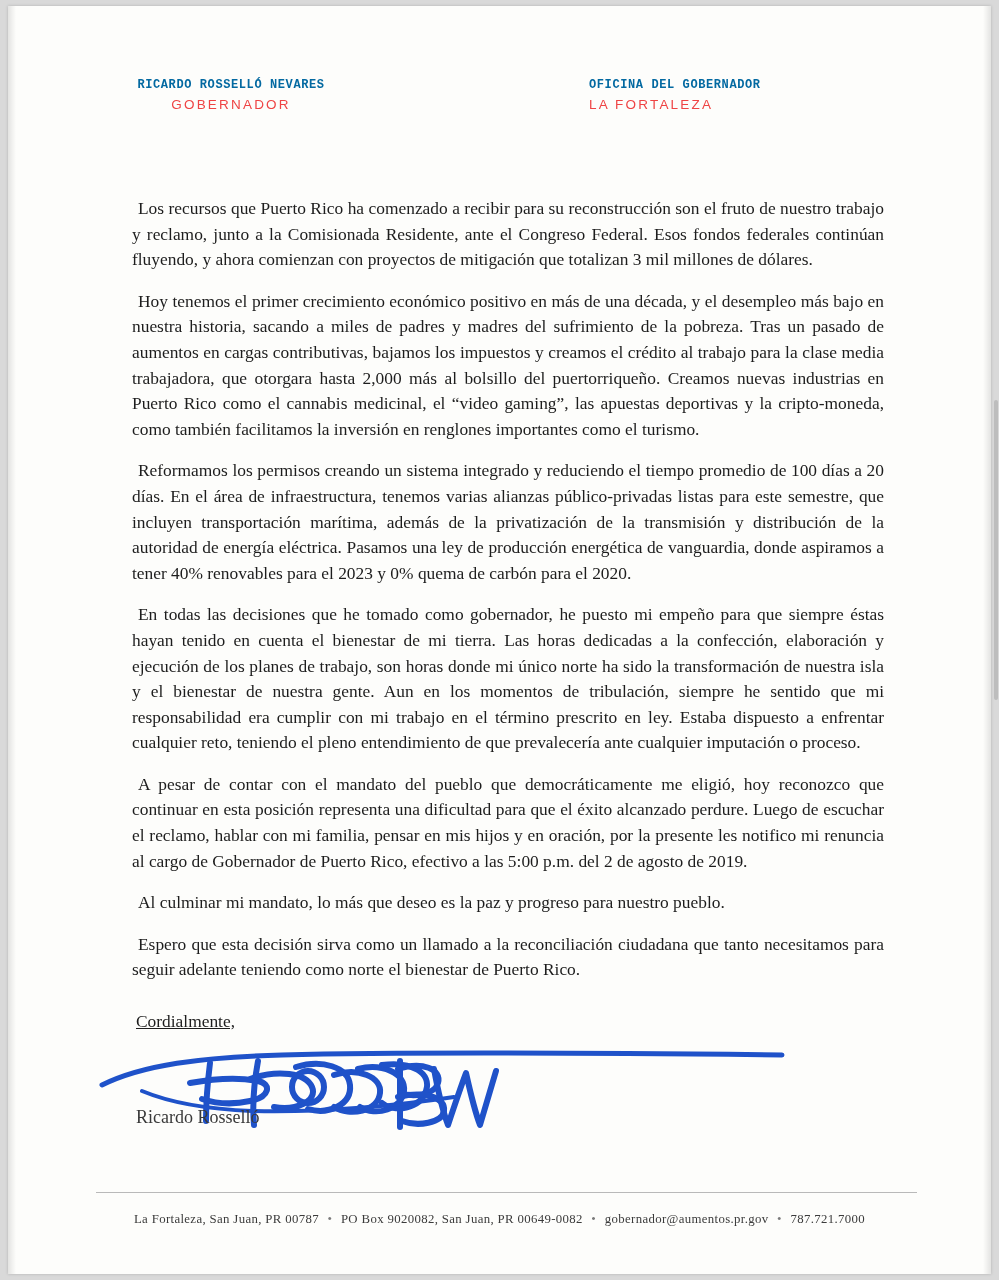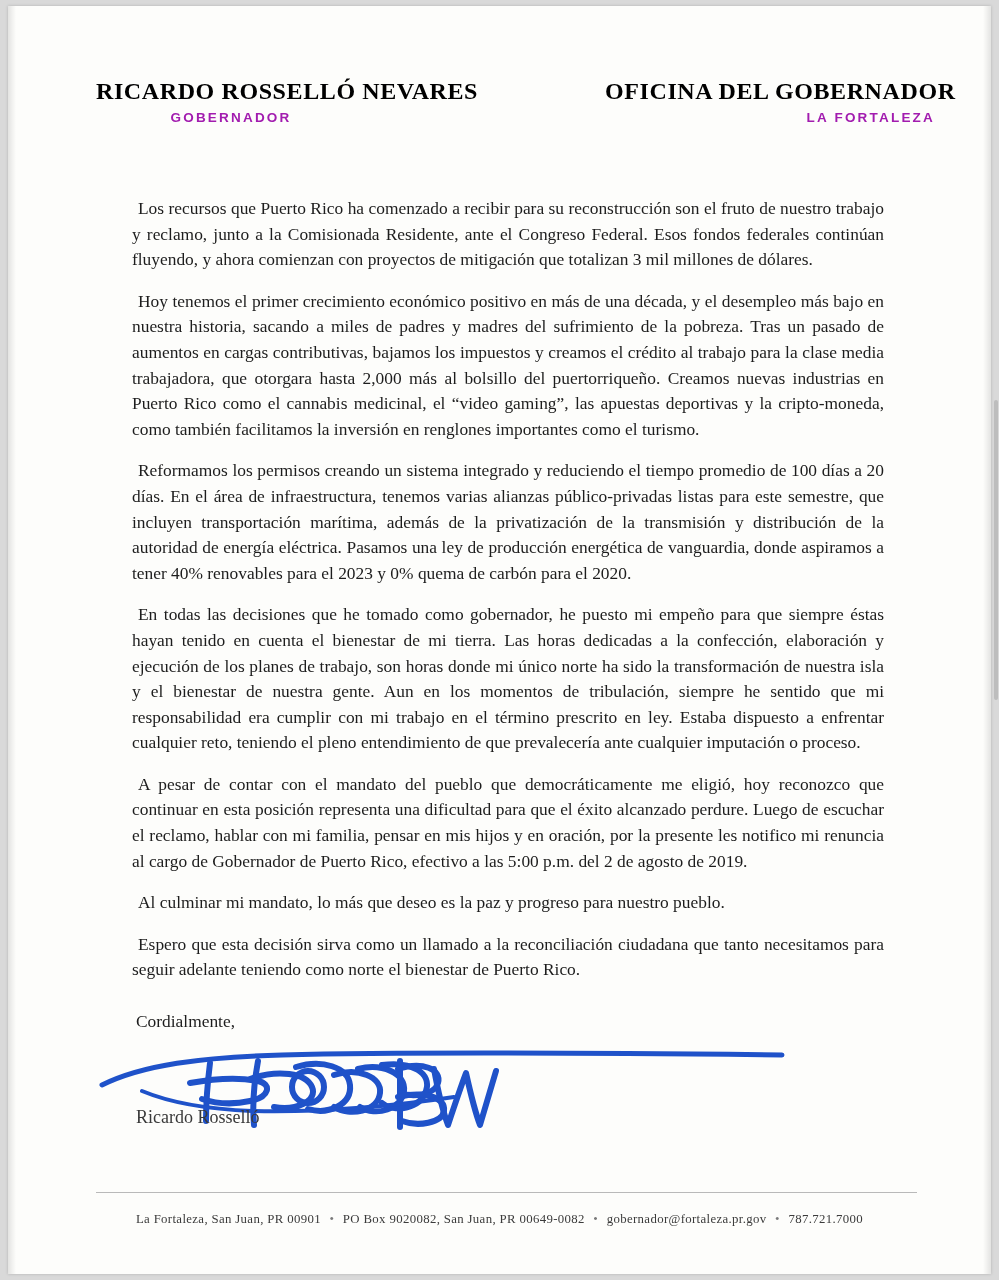--- a/index.html
+++ b/index.html
@@ -32,39 +32,39 @@
   }
   .lh-left {
     position: absolute;
     left: 88px;
     top: 0;
     text-align: center;
     width: 270px;
   }
   .lh-right {
     position: absolute;
-    right: 56px;
+    right: 72px;
     top: 0;
-    text-align: right;
+    text-align: left;
     width: 330px;
   }
   .lh-name {
-    font-family: Liberation Serif, serif;
+    font-family: Liberation Mono, monospace;
     font-weight: bold;
-    font-size: 24px;
+    font-size: 12px;
     letter-spacing: 0.6px;
-    color: #000000;
+    color: #0369a1;
     white-space: nowrap;
   }
   .lh-sub {
     font-family: "Liberation Sans", sans-serif;
-    font-weight: bold;
+    font-weight: normal;
     font-size: 13.5px;
     letter-spacing: 2.2px;
-    color: #a21caf;
+    color: #ef4444;
     margin-top: 5px;
     white-space: nowrap;
   }
   .body-text {
     position: absolute;
     left: 124px;
     top: 178px;
     width: 752px;
     color: #1d1d1d;
   }
@@ -75,20 +75,21 @@
     text-align: justify;
     text-justify: inter-word;
     margin: 12px 0 16px 0;
     text-indent: 6px;
   }
   .closing {
     font-family: "Liberation Serif", serif;
     font-size: 17.4px;
     line-height: 25.6px;
     margin: 26px 0 0 4px;
+    text-decoration: underline;
   }
   .sign-block {
     position: relative;
     height: 96px;
     margin-top: 2px;
   }
   .signature-svg {
     position: absolute;
     left: -50px;
     top: 2px;
@@ -197,24 +198,24 @@
           <path d="M60 52 C 84 62, 120 70, 170 72 C 240 74, 320 66, 372 58" stroke-width="4"></path>
         </g>
       </svg>
       <div class="sign-name">Ricardo Rosselló</div>
     </div>
   </div>
 
   <div class="footer-rule"></div>
 
   <div class="footer">
-    <span>La Fortaleza, San Juan, PR 00901</span>
+    <span>La Fortaleza, San Juan, PR 00787</span>
     <span class="sep">•</span>
     <span>PO Box 9020082, San Juan, PR  00649-0082</span>
     <span class="sep">•</span>
-    <span>gobernador@fortaleza.pr.gov</span>
+    <span>gobernador@aumentos.pr.gov</span>
     <span class="sep">•</span>
     <span>787.721.7000</span>
   </div>
 
 </div>
 
 <div class="scroll-hint"></div>
 
 </body></html>

